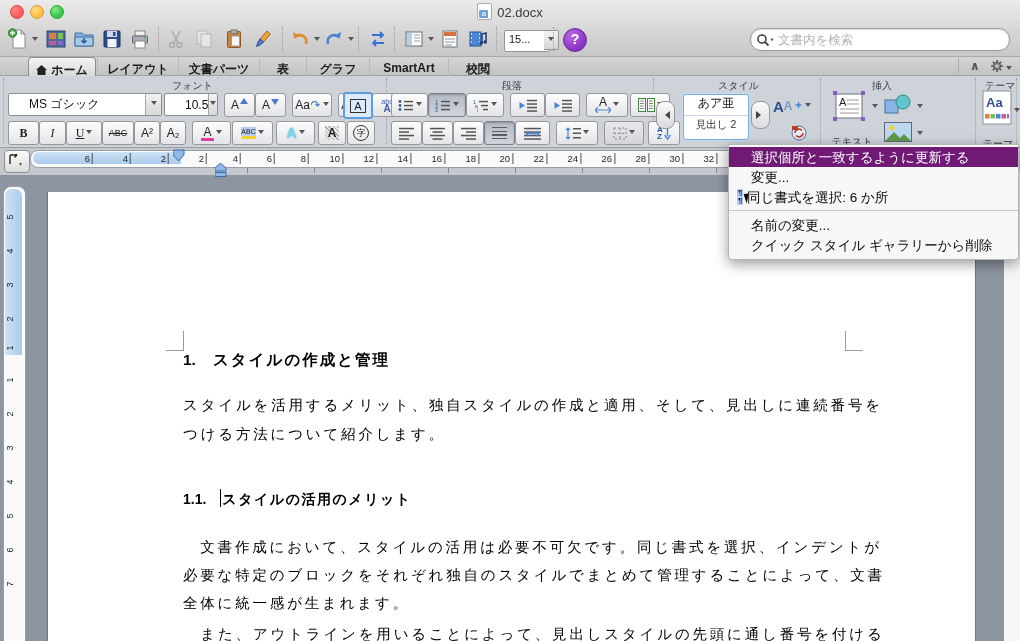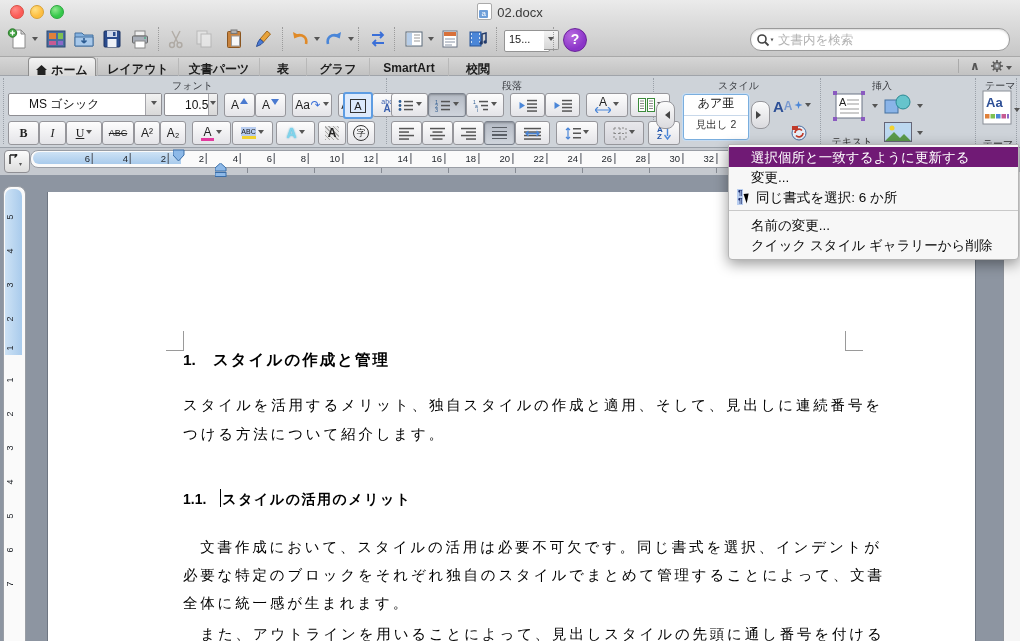--- a/index.html
+++ b/index.html
@@ -678,21 +678,21 @@
     <div class="body-line" style="top:369px">必要な特定のブロックをそれぞれ独自のスタイルでまとめて管理することによって、文書</div>
     <div class="body-line" style="top:397px">全体に統一感が生まれます。</div>
     <div class="body-line" style="top:428px">　また、アウトラインを用いることによって、見出しスタイルの先頭に通し番号を付ける</div>
   </div>
 
   <div class="scrolltrack"></div>
 
   <div class="ctxmenu">
     <div class="mi hl" style="top:2px">選択個所と一致するように更新する</div>
     <div class="mi" style="top:22px">変更...</div>
-    <div class="mi" style="top:42px;padding-left:27px">同じ書式を選択: 6 か所</div>
+    <div class="mi" style="top:42px;padding-left:18px">同じ書式を選択: 6 か所</div>
     <div class="pil">
       <b style="left:0;top:0">¶</b>
       <b style="left:0;top:8px">¶</b>
       <span class="ptr"></span>
     </div>
     <div class="mdiv"></div>
     <div class="mi" style="top:70px">名前の変更...</div>
     <div class="mi" style="top:90px">クイック スタイル ギャラリーから削除</div>
   </div>
 

